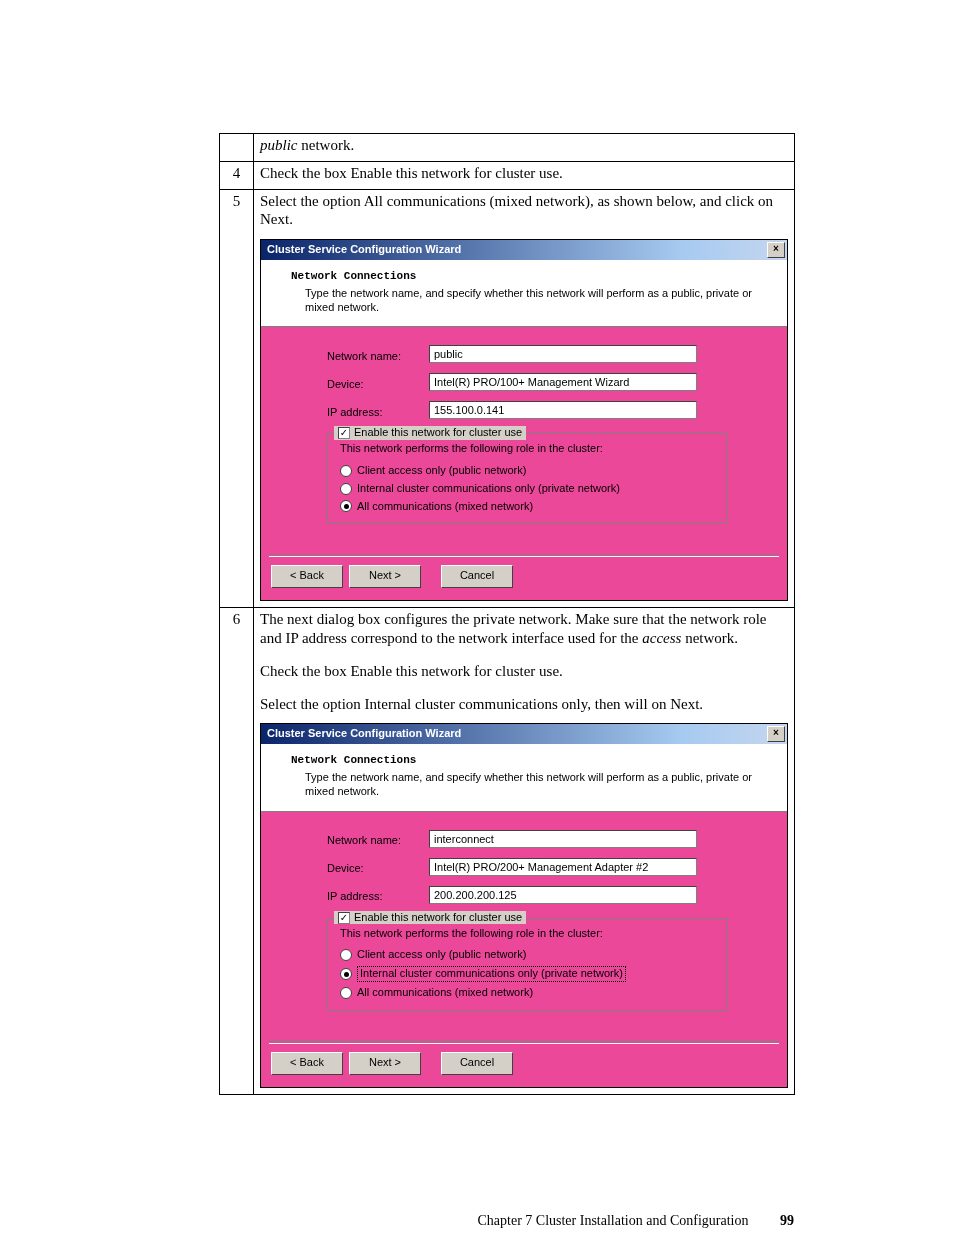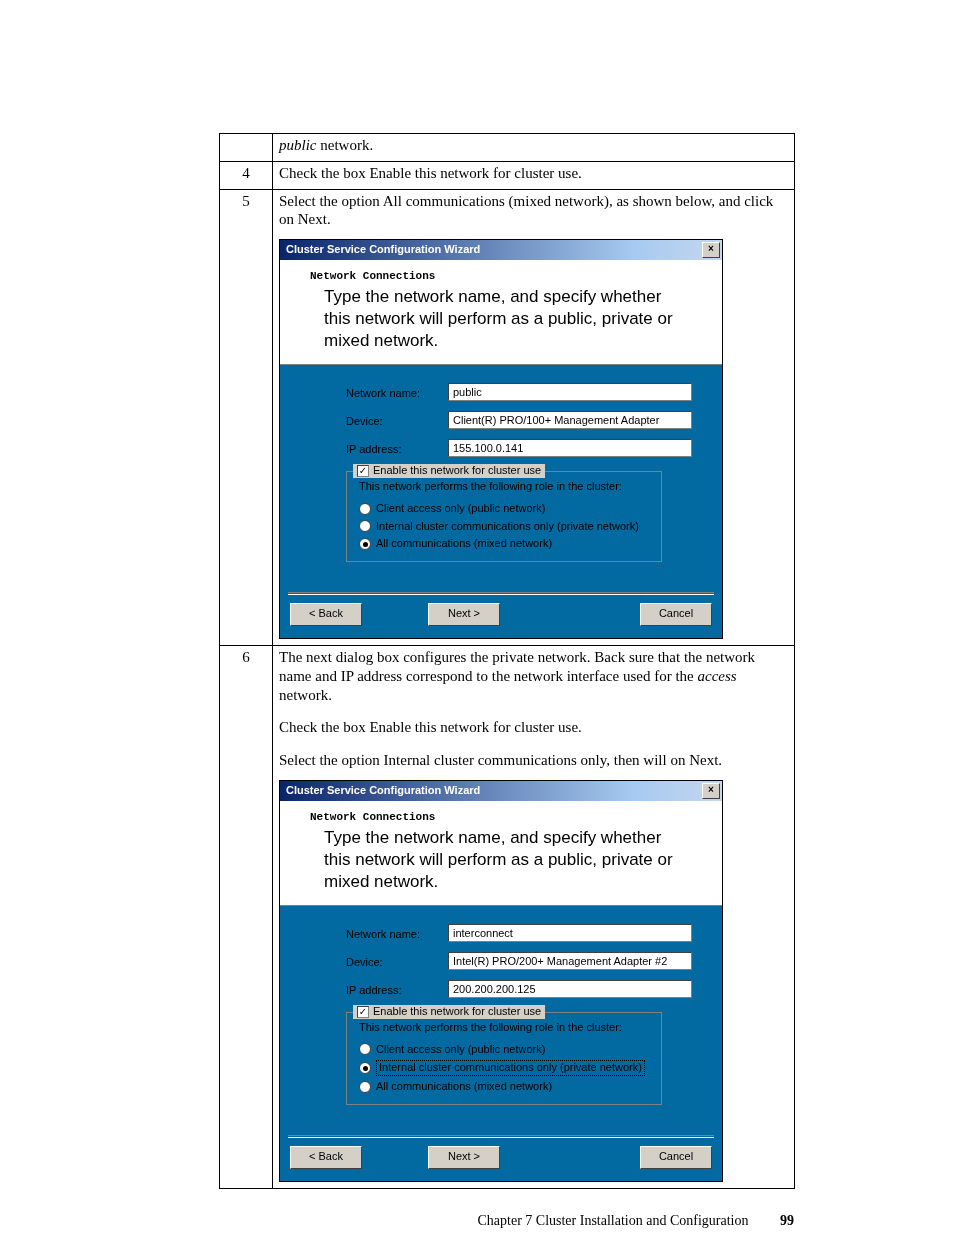--- a/index.html
+++ b/index.html
@@ -37,23 +37,23 @@
     width: 40px;
     text-align: center;
   }
   .desc-cell {
     padding: 2px 6px 6px 6px;
   }
   .italic { font-style: italic; }
 
   
   .dialog {
-    width: 444px;
+    width: 528px;
     border: 1px solid #000;
-    background: #0369a1;
+    background: #ec4899;
     font-family: Tahoma, Arial, sans-serif;
     font-size: 11px;
     margin-top: 10px;
     box-sizing: border-box;
   }
   .titlebar {
     height: 20px;
     background: linear-gradient(to right, #0a246a, #a6caf0 80%, #c5d6ef);
     color: #fff;
     font-weight: bold;
@@ -82,21 +82,21 @@
     padding: 10px 30px 12px 30px;
     border-bottom: 1px solid #808080;
   }
   .wiz-header .h-title {
     font-weight: bold;
     font-size: 11px;
     color: #000;
     font-family: Liberation Mono, monospace;
   }
   .wiz-header .h-sub {
-    font-size: 17px;
+    font-size: 11px;
     color: #000;
     margin-left: 14px;
     margin-top: 2px;
     line-height: 1.3;
   }
   .wiz-body {
     padding: 18px 30px 4px 66px;
     position: relative;
   }
   .field-row {
@@ -187,21 +187,21 @@
     padding: 0 2px;
   }
   .divider {
     height: 1px;
     border-top: 1px solid #808080;
     border-bottom: 1px solid #fff;
     margin: 22px 8px 0 8px;
   }
   .btn-row {
     display: flex;
-    justify-content: space-between;
+    justify-content: flex-start;
     padding: 8px 10px 12px 10px;
     gap: 6px;
   }
   .win-btn {
     width: 70px;
     height: 21px;
     background: #d4d0c8;
     border: 1px solid #fff;
     border-right-color: #404040;
     border-bottom-color: #404040;
@@ -259,21 +259,21 @@
             <div class="h-title">Network Connections</div>
             <div class="h-sub">Type the network name, and specify whether this network will perform as a public, private or mixed network.</div>
           </div>
           <div class="wiz-body">
             <div class="field-row">
               <span class="field-label">Network name:</span>
               <span class="field-input">public</span>
             </div>
             <div class="field-row">
               <span class="field-label">Device:</span>
-              <span class="field-input">Client(R) PRO/100+ Management Adapter</span>
+              <span class="field-input">Intel(R) PRO/100+ Management Wizard</span>
             </div>
             <div class="field-row">
               <span class="field-label">IP address:</span>
               <span class="field-input">155.100.0.141</span>
             </div>
             <div class="fieldset">
               <div class="fs-legend">
                 <span class="checkbox">✓</span>
                 <span>Enable this network for cluster use</span>
               </div>
@@ -299,21 +299,21 @@
             <span class="gap"></span>
             <span class="win-btn">Cancel</span>
           </div>
         </div>
       </td>
     </tr>
     <tr>
       <td class="step-num">6</td>
       <td class="desc-cell">
         <div>
-          <span>The next dialog box configures the private network. Back sure that the network name and IP address correspond to the network interface used for the </span><span class="italic">access</span><span> network.</span>
+          <span>The next dialog box configures the private network. Make sure that the network role and IP address correspond to the network interface used for the </span><span class="italic">access</span><span> network.</span>
         </div>
         <div style="height:14px"></div>
         <div>Check the box Enable this network for cluster use.</div>
         <div style="height:14px"></div>
         <div>Select the option Internal cluster communications only, then will on Next.</div>
 
         <div class="dialog">
           <div class="titlebar">
             <span>Cluster Service Configuration Wizard</span>
             <span class="close-btn">×</span>

